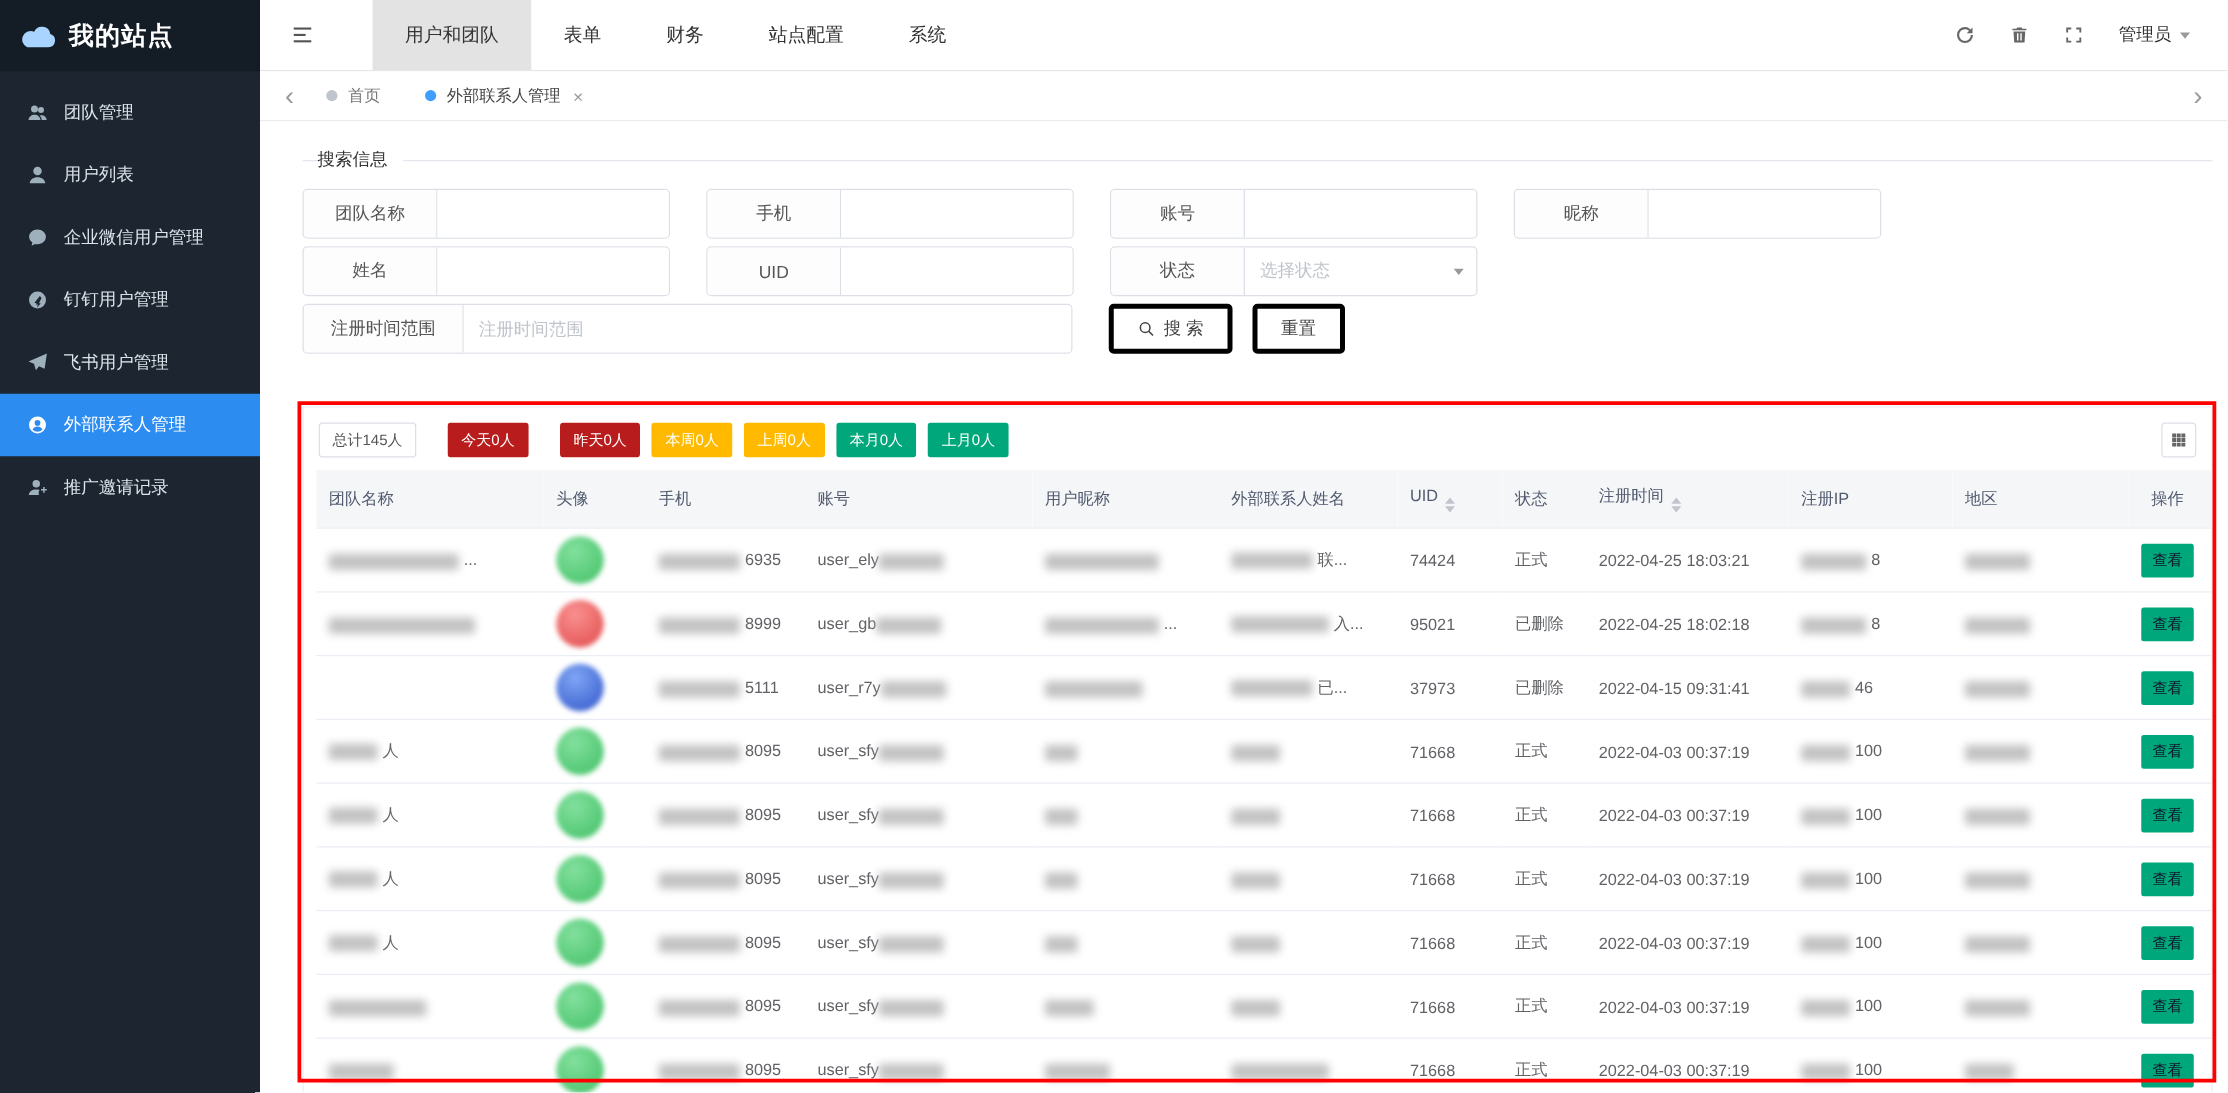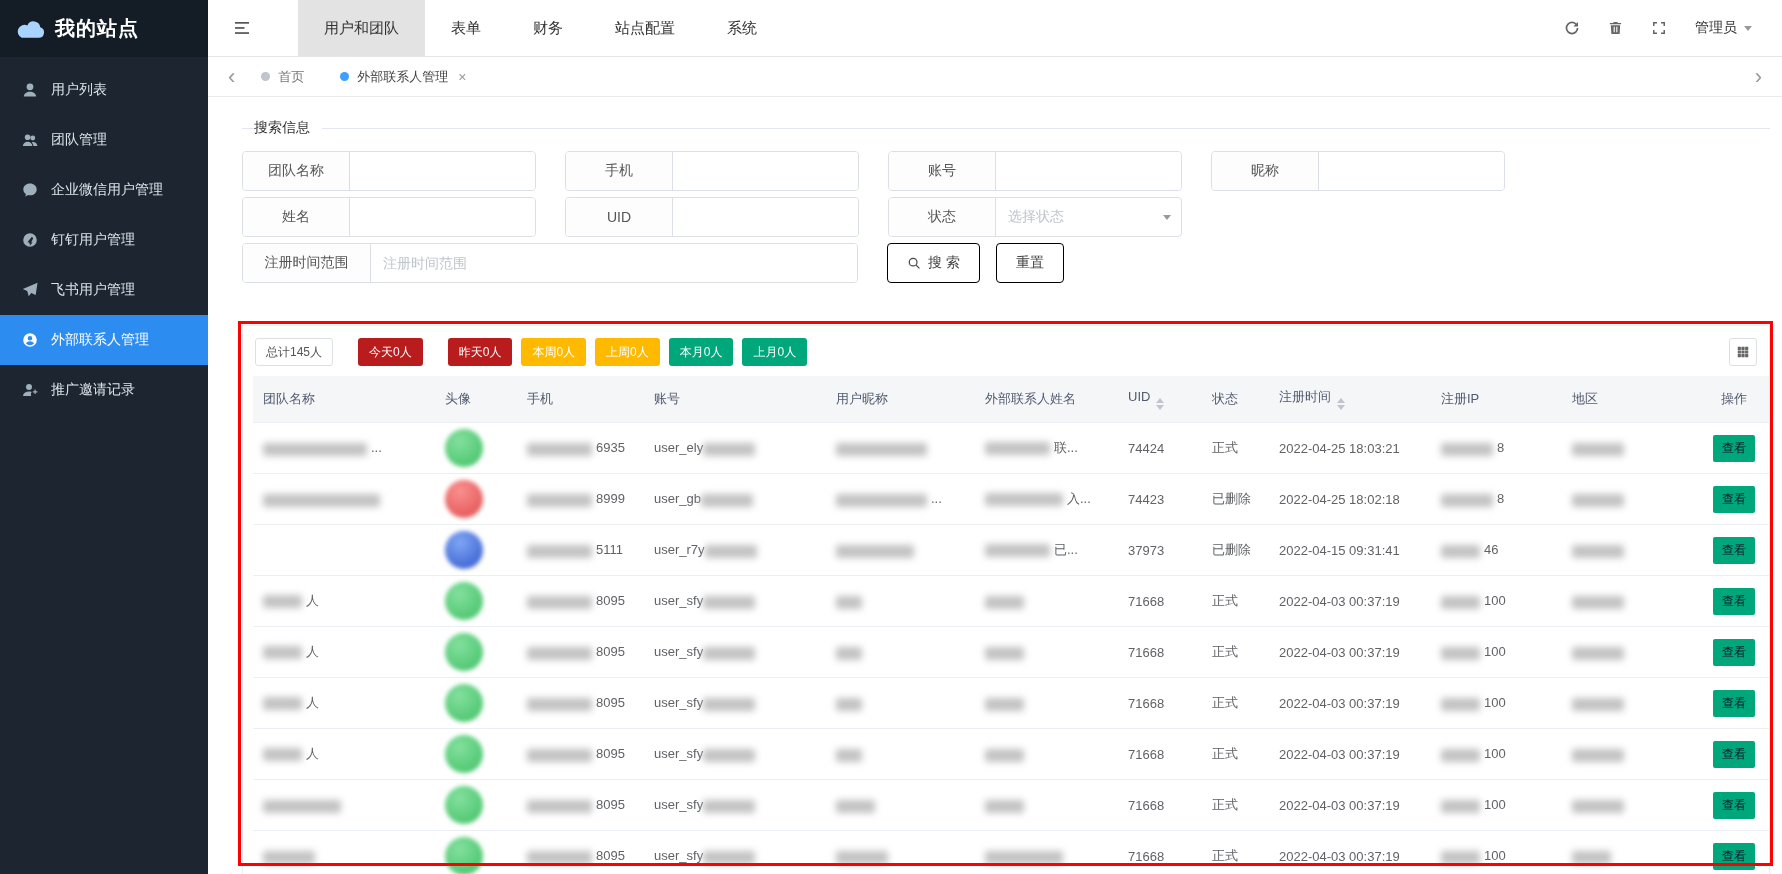--- a/index.html
+++ b/index.html
@@ -57,21 +57,21 @@
     margin-right:29px; background:#fff; overflow:hidden; align-items:stretch; }
   .ilabel { width:107px; flex:none; display:flex; align-items:center; justify-content:center;
     border-right:1px solid #dcdfe6; color:#555; font-size:14px; background:#fdfdfd; white-space:nowrap; }
   .iinput { flex:1; border:none; outline:none; padding:0 12px; font-size:14px; min-width:0; color:#333; font-family:inherit; }
   .iinput::placeholder { color:#c0c4cc; }
   .igroup.date { width:616px; }
   .igroup.date .ilabel { width:128px; }
   .iselect { flex:1; display:flex; align-items:center; justify-content:space-between; padding:0 10px 0 12px; cursor:pointer; }
   .iselect .ph { color:#c0c4cc; }
 
-  .btn { height:40px; border:1px solid #000000; background:#fff; border-radius:4px; font-size:14px; color:#444;
+  .btn { height:40px; border:4px solid #000000; background:#fff; border-radius:4px; font-size:14px; color:#444;
     padding:0 19px; cursor:pointer; display:inline-flex; align-items:center; gap:7px; font-family:inherit; }
   .search-btn { margin-right:16px; }
 
   
   .table-card { margin-top:36px; border:1px solid #ebeef5; padding:10px; position:relative; background:#fff; }
   .annotation { position:absolute; left:-5px; top:-5px; right:-4px; height:545px;
     border:3px solid #fe0000; pointer-events:none; z-index:6; }
   .stats { display:flex; align-items:center; padding:2px 2px 10px 2px; }
   .stat-list { display:flex; gap:9px; }
   .stat { height:28px; padding:0 10px; border-radius:3px; border:1px solid transparent; font-size:12px;
@@ -114,32 +114,32 @@
         <svg width="30" height="20" viewBox="0 0 24 16">
             <path d="M19.4 6.6a5.4 5.4 0 0 0-10.3-1.5A4.6 4.6 0 0 0 4.6 15h13.6a4.3 4.3 0 0 0 1.2-8.4z" fill="#a8d4ff"></path>
           </svg>
       </span>
       <span class="logo-text">我的站点</span>
     </div>
     <nav class="menu">
         <div class="menu-item">
           <span class="mi-icon">
             <svg width="16" height="16" viewBox="0 0 16 16" fill="currentColor">
+              <path d="M5.6 8a2.8 2.8 0 1 0 0-5.6A2.8 2.8 0 0 0 5.6 8zm5.2.4a2.4 2.4 0 1 0 0-4.8 2.4 2.4 0 0 0 0 4.8zM.8 14c.3-2.6 2.3-4.2 4.8-4.2s4.5 1.6 4.8 4.2H.8zm10.6 0c-.1-1.5-.7-2.7-1.7-3.6.5-.2 1-.3 1.5-.3 2.1 0 3.9 1.3 4.2 3.9h-4z"></path>
+            </svg>
+          </span>
+          <span class="mi-label">团队管理</span>
+        </div>
+        <div class="menu-item">
+          <span class="mi-icon">
+            <svg width="16" height="16" viewBox="0 0 16 16" fill="currentColor">
               <path d="M8 8.2a3.4 3.4 0 1 0 0-6.8 3.4 3.4 0 0 0 0 6.8zM1.8 14.6c.3-3.1 2.9-4.9 6.2-4.9s5.9 1.8 6.2 4.9H1.8z"></path>
             </svg>
           </span>
           <span class="mi-label">用户列表</span>
-        </div>
-        <div class="menu-item">
-          <span class="mi-icon">
-            <svg width="16" height="16" viewBox="0 0 16 16" fill="currentColor">
-              <path d="M5.6 8a2.8 2.8 0 1 0 0-5.6A2.8 2.8 0 0 0 5.6 8zm5.2.4a2.4 2.4 0 1 0 0-4.8 2.4 2.4 0 0 0 0 4.8zM.8 14c.3-2.6 2.3-4.2 4.8-4.2s4.5 1.6 4.8 4.2H.8zm10.6 0c-.1-1.5-.7-2.7-1.7-3.6.5-.2 1-.3 1.5-.3 2.1 0 3.9 1.3 4.2 3.9h-4z"></path>
-            </svg>
-          </span>
-          <span class="mi-label">团队管理</span>
         </div>
         <div class="menu-item">
           <span class="mi-icon">
             <svg width="16" height="16" viewBox="0 0 16 16" fill="currentColor">
               <path d="M8 1.5c-3.7 0-6.7 2.6-6.7 5.9 0 1.9 1 3.5 2.6 4.6l-.6 2.5 2.8-1.4c.6.2 1.2.2 1.9.2 3.7 0 6.7-2.6 6.7-5.9S11.7 1.5 8 1.5z"></path>
             </svg>
           </span>
           <span class="mi-label">企业微信用户管理</span>
         </div>
         <div class="menu-item">
@@ -365,21 +365,21 @@
                 <td><span class="blur" style="width:52px"></span></td>
                 <td class="op"><button class="view-btn">查看</button></td>
               </tr>
               <tr>
                 <td><span class="blur" style="width:117px"></span><span></span></td>
                 <td><span class="avatar avatar-red"></span></td>
                 <td><span class="blur" style="width:65px"></span><span>8999</span></td>
                 <td><span>user_gb</span><span class="blur" style="width:52px"></span></td>
                 <td><span class="blur" style="width:91px"></span><span>...</span></td>
                 <td><span class="blur" style="width:78px"></span><span>入...</span></td>
-                <td>74423</td>
+                <td>95021</td>
                 <td>已删除</td>
                 <td>2022-04-25 18:02:18</td>
                 <td><span class="blur" style="width:52px"></span><span>8</span></td>
                 <td><span class="blur" style="width:52px"></span></td>
                 <td class="op"><button class="view-btn">查看</button></td>
               </tr>
               <tr>
                 <td><span></span></td>
                 <td><span class="avatar avatar-blue"></span></td>
                 <td><span class="blur" style="width:65px"></span><span>5111</span></td>

